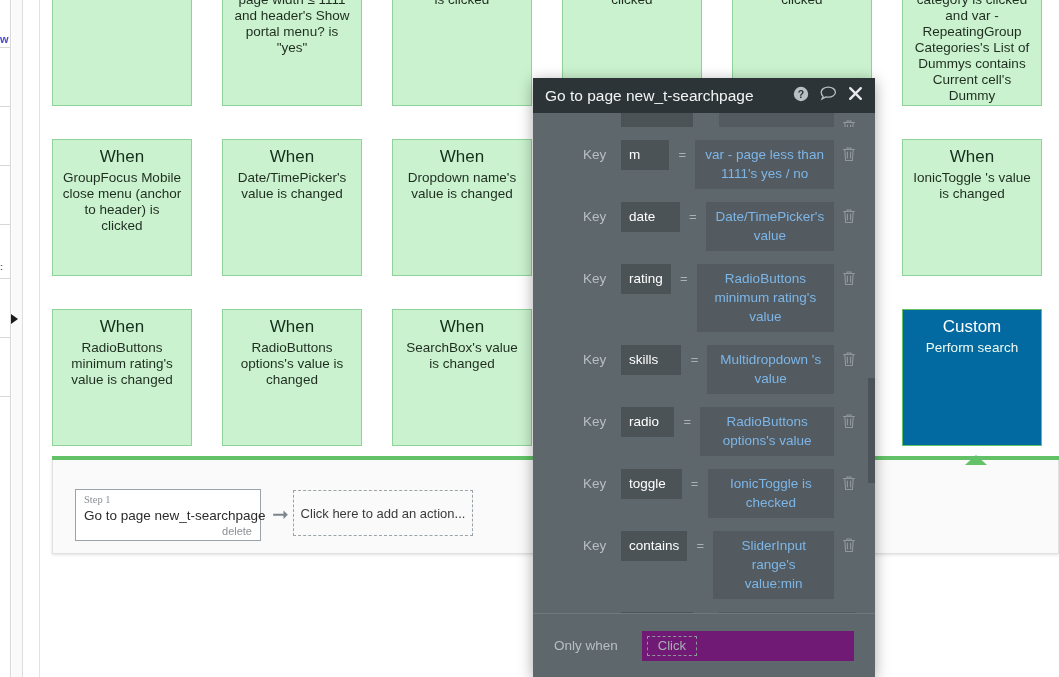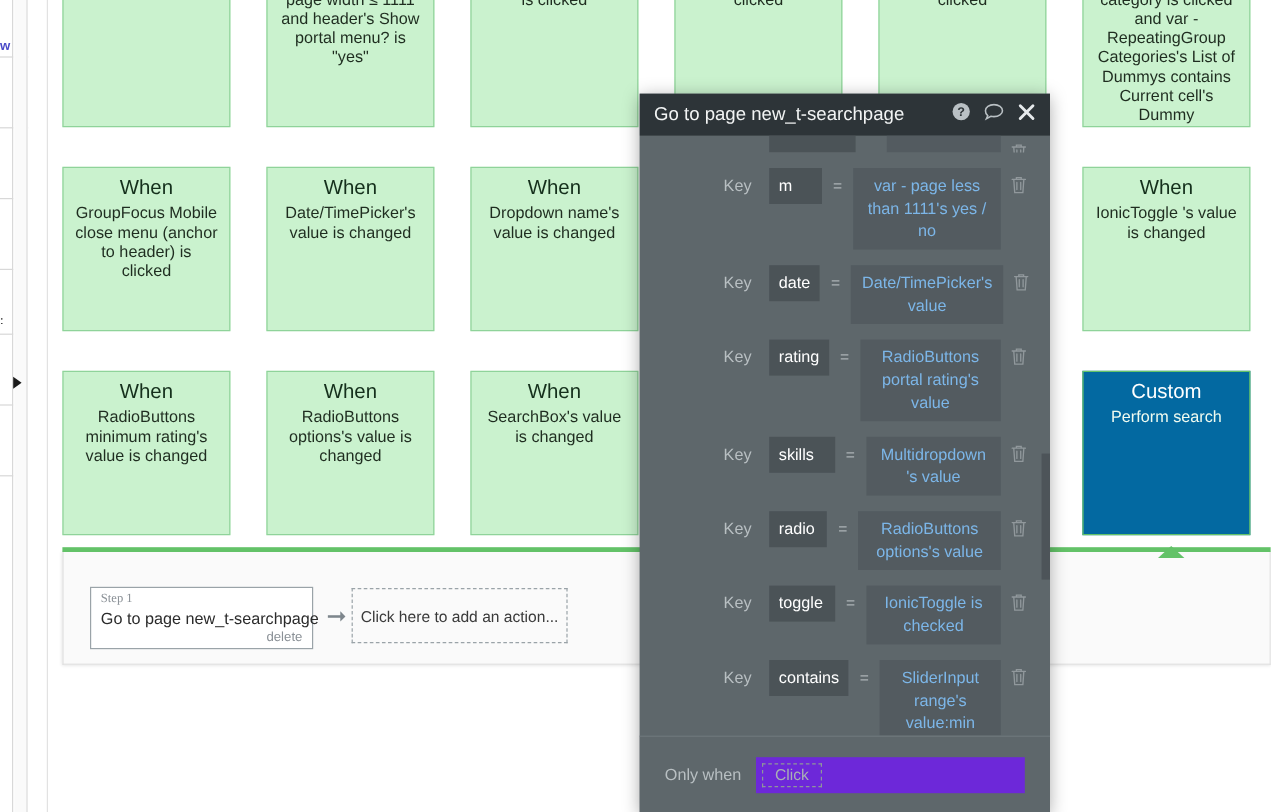--- a/index.html
+++ b/index.html
@@ -116,21 +116,20 @@
   }
   .dlg-title {
     flex: 1; color: #f2f4f4; font-size: 15.5px; line-height: 35px;
   }
   .dlg-icons { display: flex; align-items: center; gap: 11px; }
   .dlg-ico { cursor: pointer; display: block; }
 
   .dlg-scroll {
     position: absolute; top: 35px; left: 0; right: 0; bottom: 64px;
     overflow: hidden;
-    padding-left: 20px;
   }
   .param-row {
     display: flex; align-items: flex-start; padding: 0 19px 0 50px;
     margin-bottom: 13px; gap: 8px;
   }
   .param-key-lbl {
     font-size: 13.5px; color: #b8bfc2; line-height: 30px;
     width: 30px; flex: 0 0 30px; text-align: left;
   }
   .param-key-input {
@@ -153,25 +152,25 @@
   }
 
   
   .param-row.clipped { margin-bottom: 13px; height: 14px; overflow: hidden; }
   .param-row.clipped .param-key-input,
   .param-row.clipped .param-val { min-height: 14px; }
 
   .dlg-footer {
     position: absolute; left: 0; right: 0; bottom: 0; height: 64px;
     background: #5e676b; border-top: 1px solid #6f787c;
-    display: flex; align-items: center; padding: 0 21px 0 21px; gap: 12px;
+    display: flex; align-items: center; padding: 0 21px 0 21px; gap: 24px;
   }
   .only-when-lbl { font-size: 13.5px; color: #b8bfc2; }
   .only-when-field {
-    flex: 1 1 auto; height: 30px; background: #6d28d9;
+    flex: 1 1 auto; height: 30px; background: #701a75;
     display: flex; align-items: center; padding-left: 5px;
   }
   .click-chip {
     border: 1px dashed #8e969a; color: #a9b0b4;
     font-size: 13px; padding: 1px 10px 2px 10px;
   }
 
   .dlg-scrollbar {
     position: absolute; right: 0; top: 300px; width: 7px; height: 105px;
     background: #4d5459; z-index: 4;
@@ -317,21 +316,21 @@
             <div class="param-eq">=</div>
             <div class="param-val">Date/TimePicker's value</div>
             <div class="param-del"><svg width="14" height="16" viewBox="0 0 14 16">
                 <path d="M1.5 3.5h11M5 3.5V2h4v1.5M2.8 3.5l.8 11h6.8l.8-11M5.4 6v6M8.6 6v6" fill="none" stroke="#cfd5d8" stroke-width="1.1" stroke-linecap="round"></path>
               </svg></div>
           </div>
           <div class="param-row">
             <div class="param-key-lbl">Key</div>
             <div class="param-key-input">rating</div>
             <div class="param-eq">=</div>
-            <div class="param-val">RadioButtons portal rating's value</div>
+            <div class="param-val">RadioButtons minimum rating's value</div>
             <div class="param-del"><svg width="14" height="16" viewBox="0 0 14 16">
                 <path d="M1.5 3.5h11M5 3.5V2h4v1.5M2.8 3.5l.8 11h6.8l.8-11M5.4 6v6M8.6 6v6" fill="none" stroke="#cfd5d8" stroke-width="1.1" stroke-linecap="round"></path>
               </svg></div>
           </div>
           <div class="param-row">
             <div class="param-key-lbl">Key</div>
             <div class="param-key-input">skills</div>
             <div class="param-eq">=</div>
             <div class="param-val">Multidropdown 's value</div>
             <div class="param-del"><svg width="14" height="16" viewBox="0 0 14 16">

